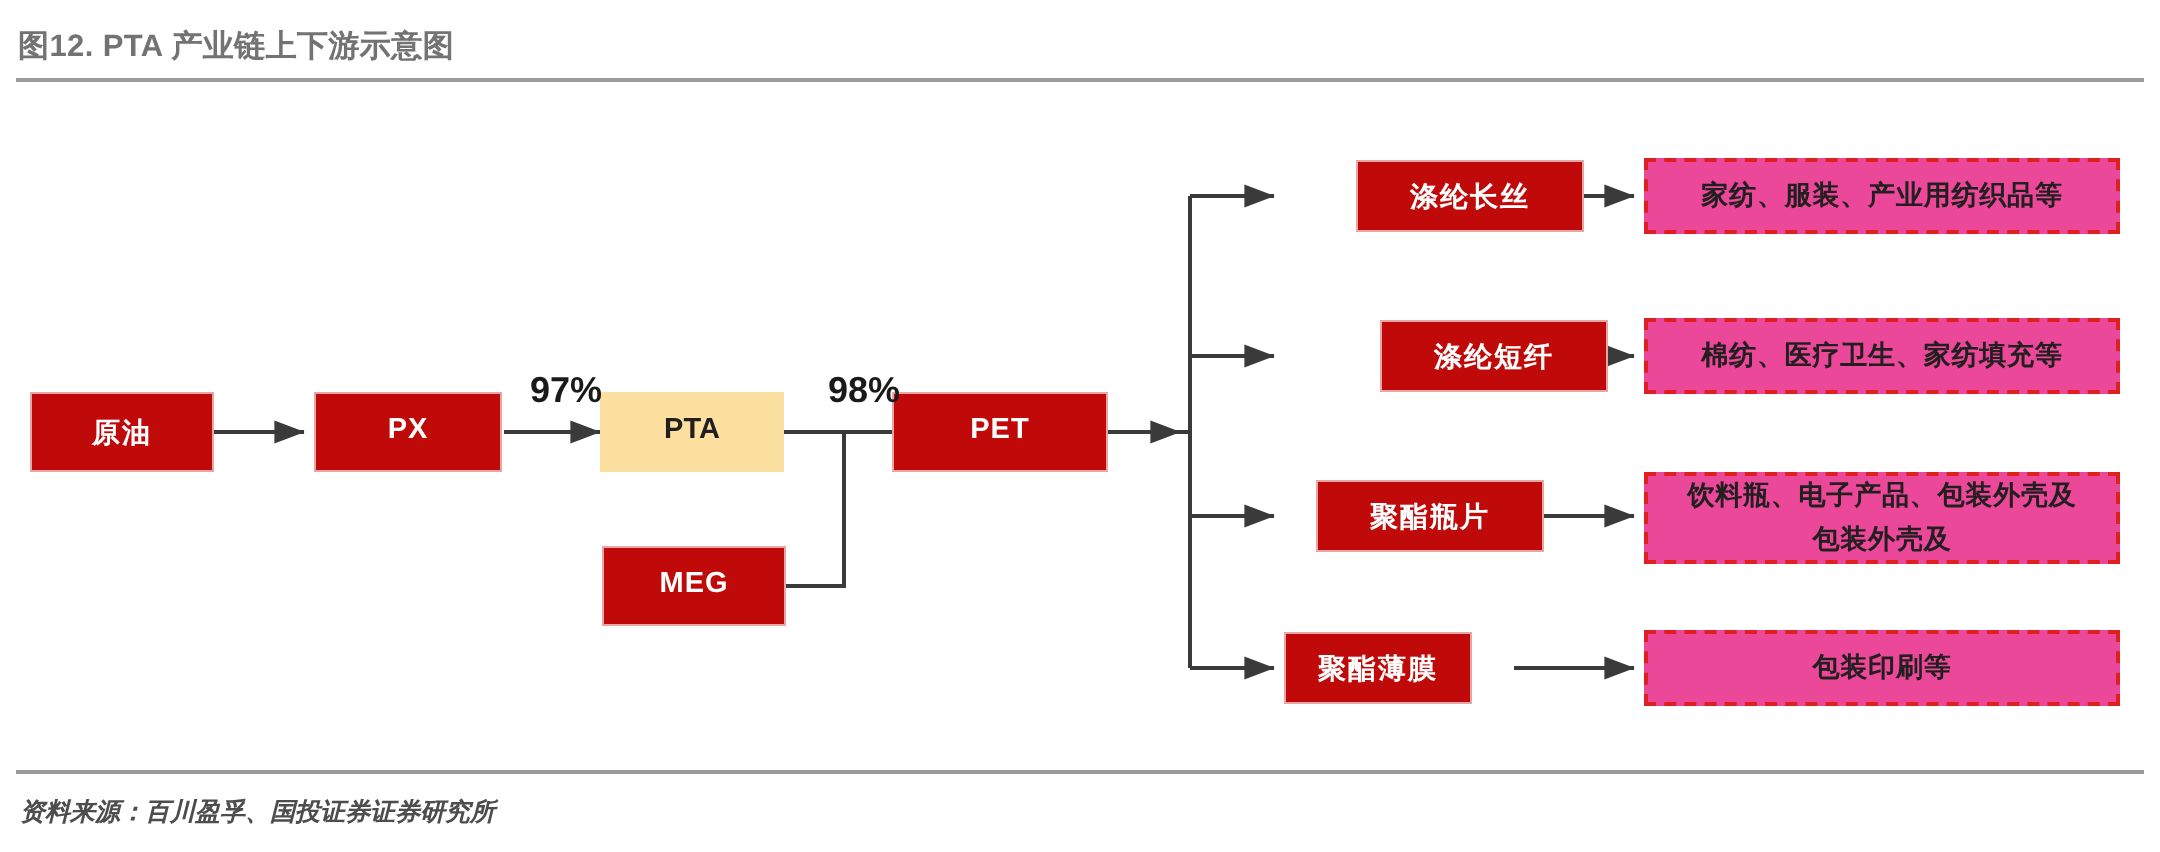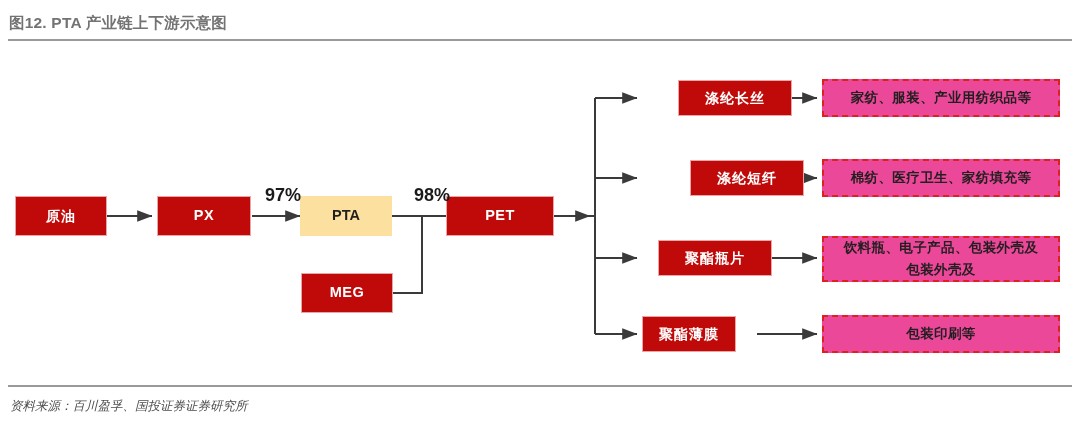--- a/index.html
+++ b/index.html
@@ -45,21 +45,21 @@
     width: 1064px;
     height: 2px;
     background: #9a9a9a;
   }
   .fig-source {
     position: absolute;
     left: 10px;
     top: 398px;
     font-size: 12.5px;
     font-style: italic;
-    font-weight: normal;
+    font-weight: bold;
     color: #4d4d4d;
     white-space: nowrap;
   }
   
   #canvas {
     position: absolute;
     left: 0;
     top: 44px;
     width: 1080px;
     height: 338px;

